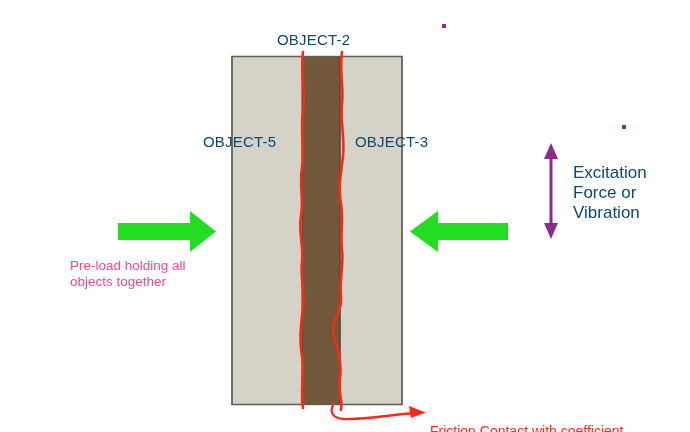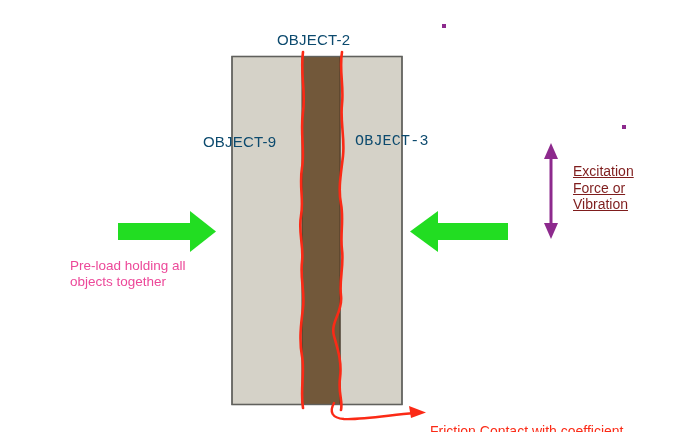--- a/index.html
+++ b/index.html
@@ -33,23 +33,22 @@
     color: #0c4a6e;
     font-size: 15px;
     font-weight: 400;
     letter-spacing: 0.2px;
   }
   .green-text {
     color: #ec4899;
     font-size: 13.5px;
   }
   .purple-text {
-    color: #7f1d1d;
-    font-size: 14px;
-    text-decoration: underline;
+    color: #0c4a6e;
+    font-size: 17px;
   }
   .red-text {
     color: #fb2a16;
     font-size: 14px;
   }
   .dot {
     position: absolute;
     width: 4px;
     height: 4px;
     background: #8d2a8d;
@@ -107,25 +106,25 @@
 
     <g>
       <path fill="none" stroke="#fb2a16" stroke-width="2.4" stroke-linecap="round" d="M334,403
                C329,412 332,418 344,419
                C362,420 390,415 414,413"></path>
       <polygon points="426,412.5 409,406 411,418" fill="#fb2a16"></polygon>
     </g>
 
   </svg>
 
-  <div class="lbl obj-label" style="left:203px; top:133px;">OBJECT-9</div>
+  <div class="lbl obj-label" style="left:203px; top:133px;">OBJECT-5</div>
 
   <div class="lbl obj-label" style="left:277px; top:31px;">OBJECT-2</div>
 
-  <div class="lbl obj-label" style="left:355px; top:133px;font-family:Liberation Mono, monospace;">OBJECT-3</div>
+  <div class="lbl obj-label" style="left:355px; top:133px;">OBJECT-3</div>
 
   <div class="lbl green-text" style="left:70px; top:258px;">Pre-load holding all
 objects together</div>
 
   <div class="lbl purple-text" style="left:573px; top:163px;">Excitation
 Force or
 Vibration</div>
 
   <div class="lbl red-text" style="left:430px; top:423px;">Friction Contact with coefficient</div>
 

